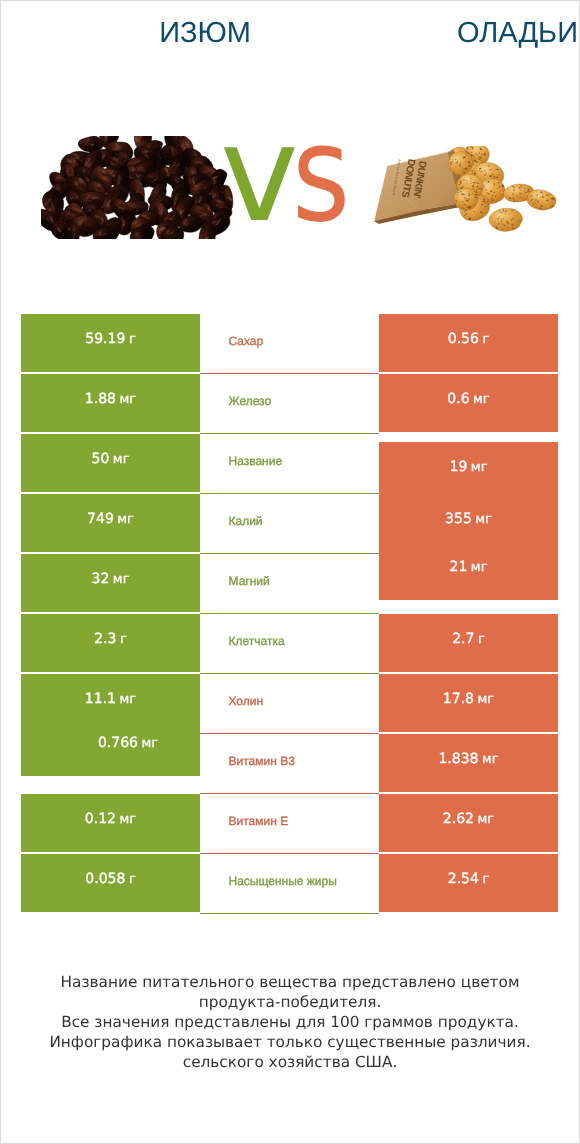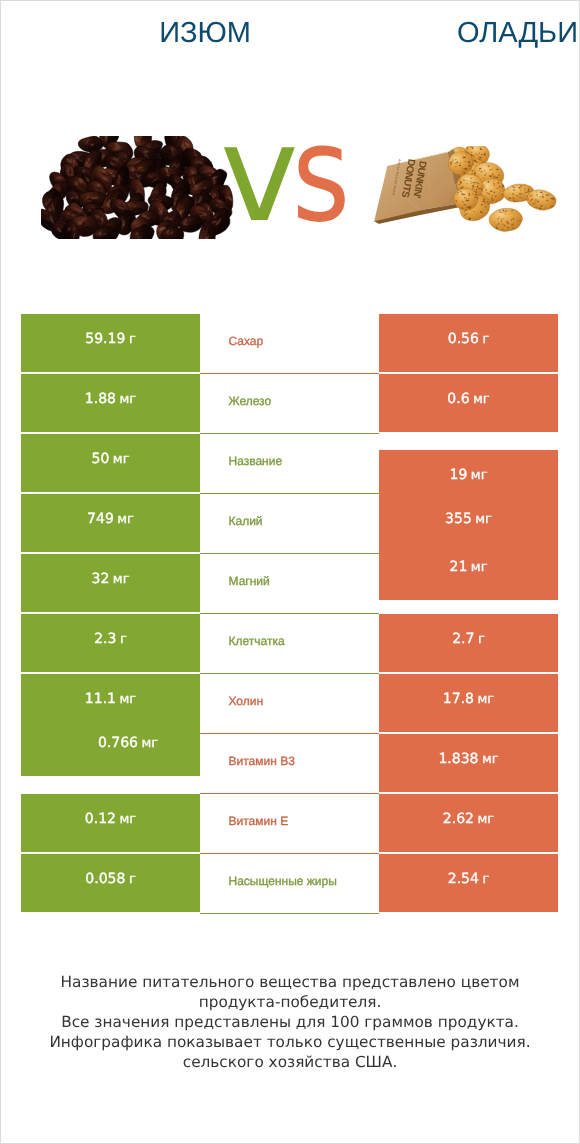--- a/index.html
+++ b/index.html
@@ -1989,21 +1989,21 @@
             <span class="val">0.56</span>
             <span class="unit">г</span>
           </span>
         </div>
         <div class="cell bar right" style="top: 60px;">
           <span class="inner">
             <span class="val">0.6</span>
             <span class="unit">мг</span>
           </span>
         </div>
-        <div class="cell bar right" style="top: 136px;">
+        <div class="cell bar right" style="top: 128px;">
           <span class="inner">
             <span class="val">19</span>
             <span class="unit">мг</span>
           </span>
         </div>
         <div class="cell bar right" style="top: 180px;">
           <span class="inner">
             <span class="val">355</span>
             <span class="unit">мг</span>
           </span>

